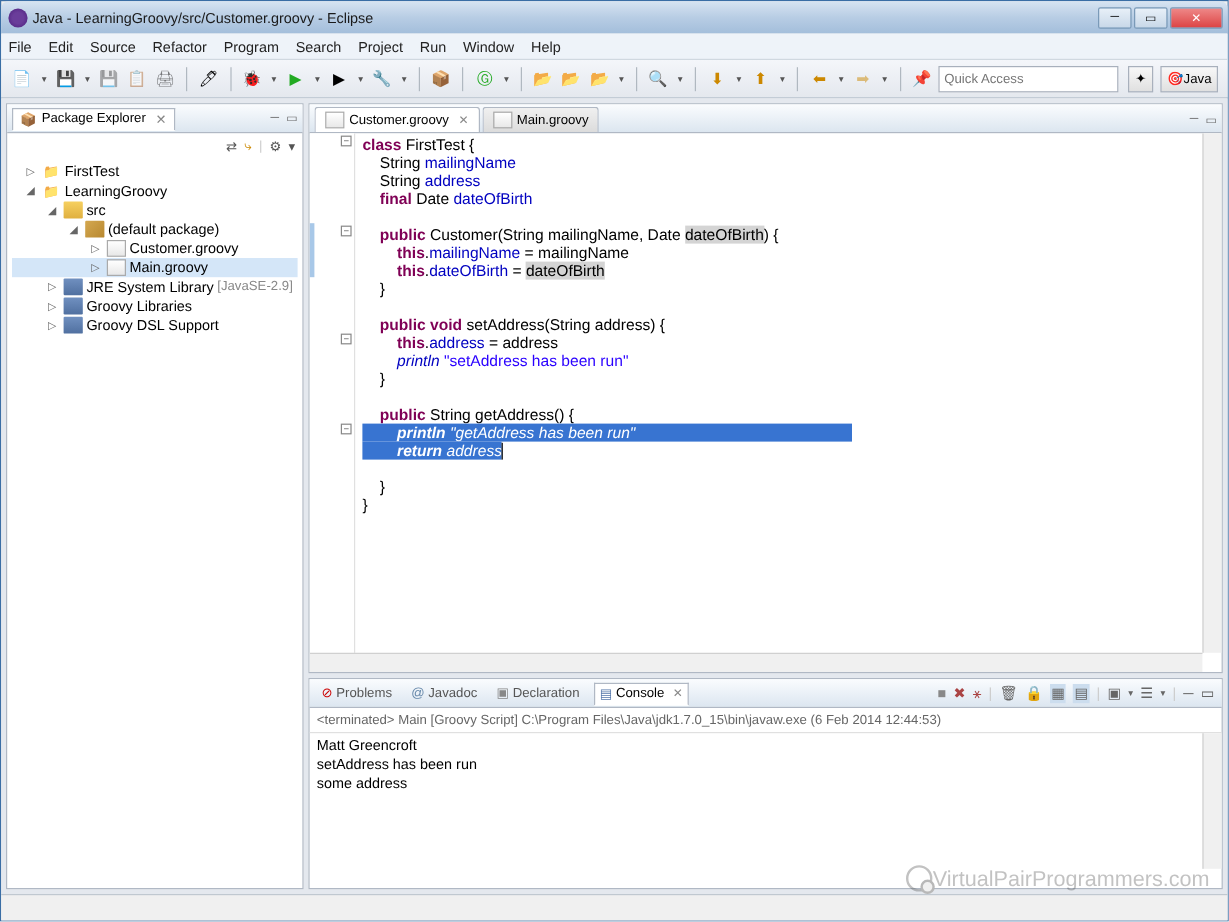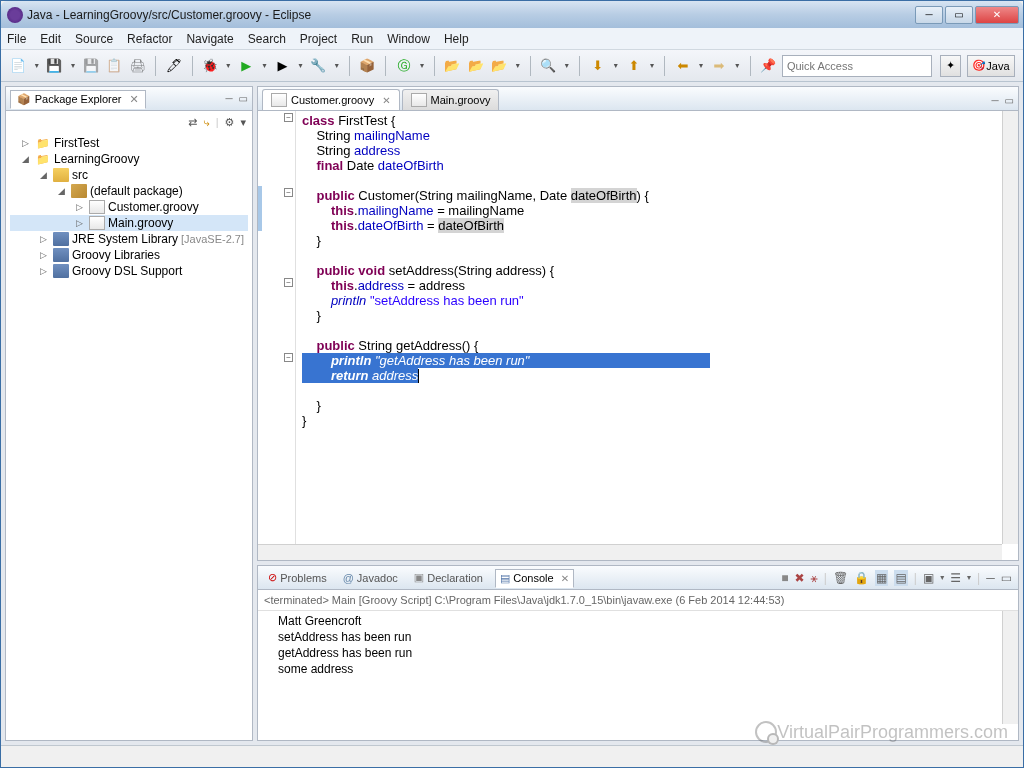--- a/index.html
+++ b/index.html
@@ -63,21 +63,21 @@
 .change-bar { position:absolute; left:0; width:4px; background:#a8c8e8; }
 .scrollv { position:absolute; right:0; top:0; bottom:16px; width:16px; background:#f0f0f0; border-left:1px solid #d0d0d0; }
 .scrollh { position:absolute; left:0; right:16px; bottom:0; height:16px; background:#f0f0f0; border-top:1px solid #d0d0d0; }
 
 .console-area { height:176px; background:#fff; border:1px solid #b0b8c4; display:flex; flex-direction:column; }
 .console-tabs { height:24px; background:linear-gradient(to bottom,#fafcfe,#dce6f0); display:flex; align-items:center; padding:0 6px; font-size:11px; border-bottom:1px solid #b0b8c4; gap:8px; }
 .con-tab { display:flex; align-items:center; gap:3px; padding:2px 4px; color:#555; }
 .con-tab.active { background:#fff; border:1px solid #b0b8c4; border-bottom-color:#fff; margin-bottom:-1px; color:#000; }
 .con-toolbar { margin-left:auto; display:flex; gap:6px; font-size:12px; color:#666; align-items:center; }
 .console-head { font-size:11px; padding:4px 6px; color:#666; border-bottom:1px solid #e0e0e0; }
-.console-body { flex:1; font-family:Consolas,monospace; font-size:12px; padding:2px 20px; line-height:16px; position:relative; }
+.console-body { flex:1; font-family:Consolas,monospace; font-size:12px; padding:2px 6px; line-height:16px; position:relative; }
 
 .statusbar { height:22px; background:#f0f0f0; border-top:1px solid #c0c8d0; display:flex; align-items:center; font-size:11px; }
 .status-cell { border-left:5px solid #f97316; padding:0 4px; height:100%; display:flex; align-items:center;margin-top:48px; }
 
 .watermark { position:absolute; bottom:25px; right:16px; font-size:18px; color:rgba(80,80,80,0.35); font-weight:400; display:flex; align-items:center; gap:0; pointer-events:none; }
 .watermark-logo { width:22px; height:22px; border:2px solid rgba(80,80,80,0.35); border-radius:50%; position:relative; }
 .watermark-logo::after { content:""; position:absolute; width:8px; height:8px; border:2px solid rgba(80,80,80,0.35); border-radius:50%; right:-4px; bottom:-4px; background:#f0f0f0; }
 
 .ico-pkg { background:linear-gradient(135deg,#d4a850,#b88830); border-radius:1px; }
 .ico-file { background:linear-gradient(to bottom,#fff,#e8e8e8); border:1px solid #aaa; }
@@ -96,21 +96,21 @@
       <div class="win-btn">▭</div>
       <div class="win-btn close">✕</div>
     </div>
   </div>
 
   <div class="menubar">
     <span>File</span>
     <span>Edit</span>
     <span>Source</span>
     <span>Refactor</span>
-    <span>Navigate</span>
+    <span>Program</span>
     <span>Search</span>
     <span>Project</span>
     <span>Run</span>
     <span>Window</span>
     <span>Help</span>
   </div>
 
   <div class="toolbar">
     <div class="tool-btn">📄</div>
       <div class="tool-btn small">▾</div>
@@ -208,21 +208,21 @@
           </div>
         <div class="tree-item tree-indent-4 sel">
             <span class="tree-arrow">▷</span>
             <span class="tree-icon ico-file"></span>
             <span>Main.groovy</span>
           </div>
         <div class="tree-item tree-indent-2">
             <span class="tree-arrow">▷</span>
             <span class="tree-icon ico-jar"></span>
             <span>JRE System Library</span> 
-            <span class="libtext">[JavaSE-2.7]</span>
+            <span class="libtext">[JavaSE-2.9]</span>
           </div>
         <div class="tree-item tree-indent-2">
             <span class="tree-arrow">▷</span>
             <span class="tree-icon ico-jar"></span>
             <span>Groovy Libraries</span>
           </div>
         <div class="tree-item tree-indent-2">
             <span class="tree-arrow">▷</span>
             <span class="tree-icon ico-jar"></span>
             <span>Groovy DSL Support</span>
@@ -316,21 +316,20 @@
               <span style="font-size:8px">▾</span>
             <span style="color:#ccc">|</span>
             <span>─</span>
             <span>▭</span>
           </div>
         </div>
         <div class="console-head">&lt;terminated&gt; Main [Groovy Script] C:\Program Files\Java\jdk1.7.0_15\bin\javaw.exe (6 Feb 2014 12:44:53)</div>
         <div class="console-body">
 <div>Matt Greencroft</div>
             <div>setAddress has been run</div>
-            <div>getAddress has been run</div>
             <div>some address</div>
           <div class="scrollv"></div>
         </div>
       </div>
     </div>
   </div>
 
   <div class="statusbar">
     <div style="flex:0 0 460px"></div>
     <div class="status-cell">Writable</div>

